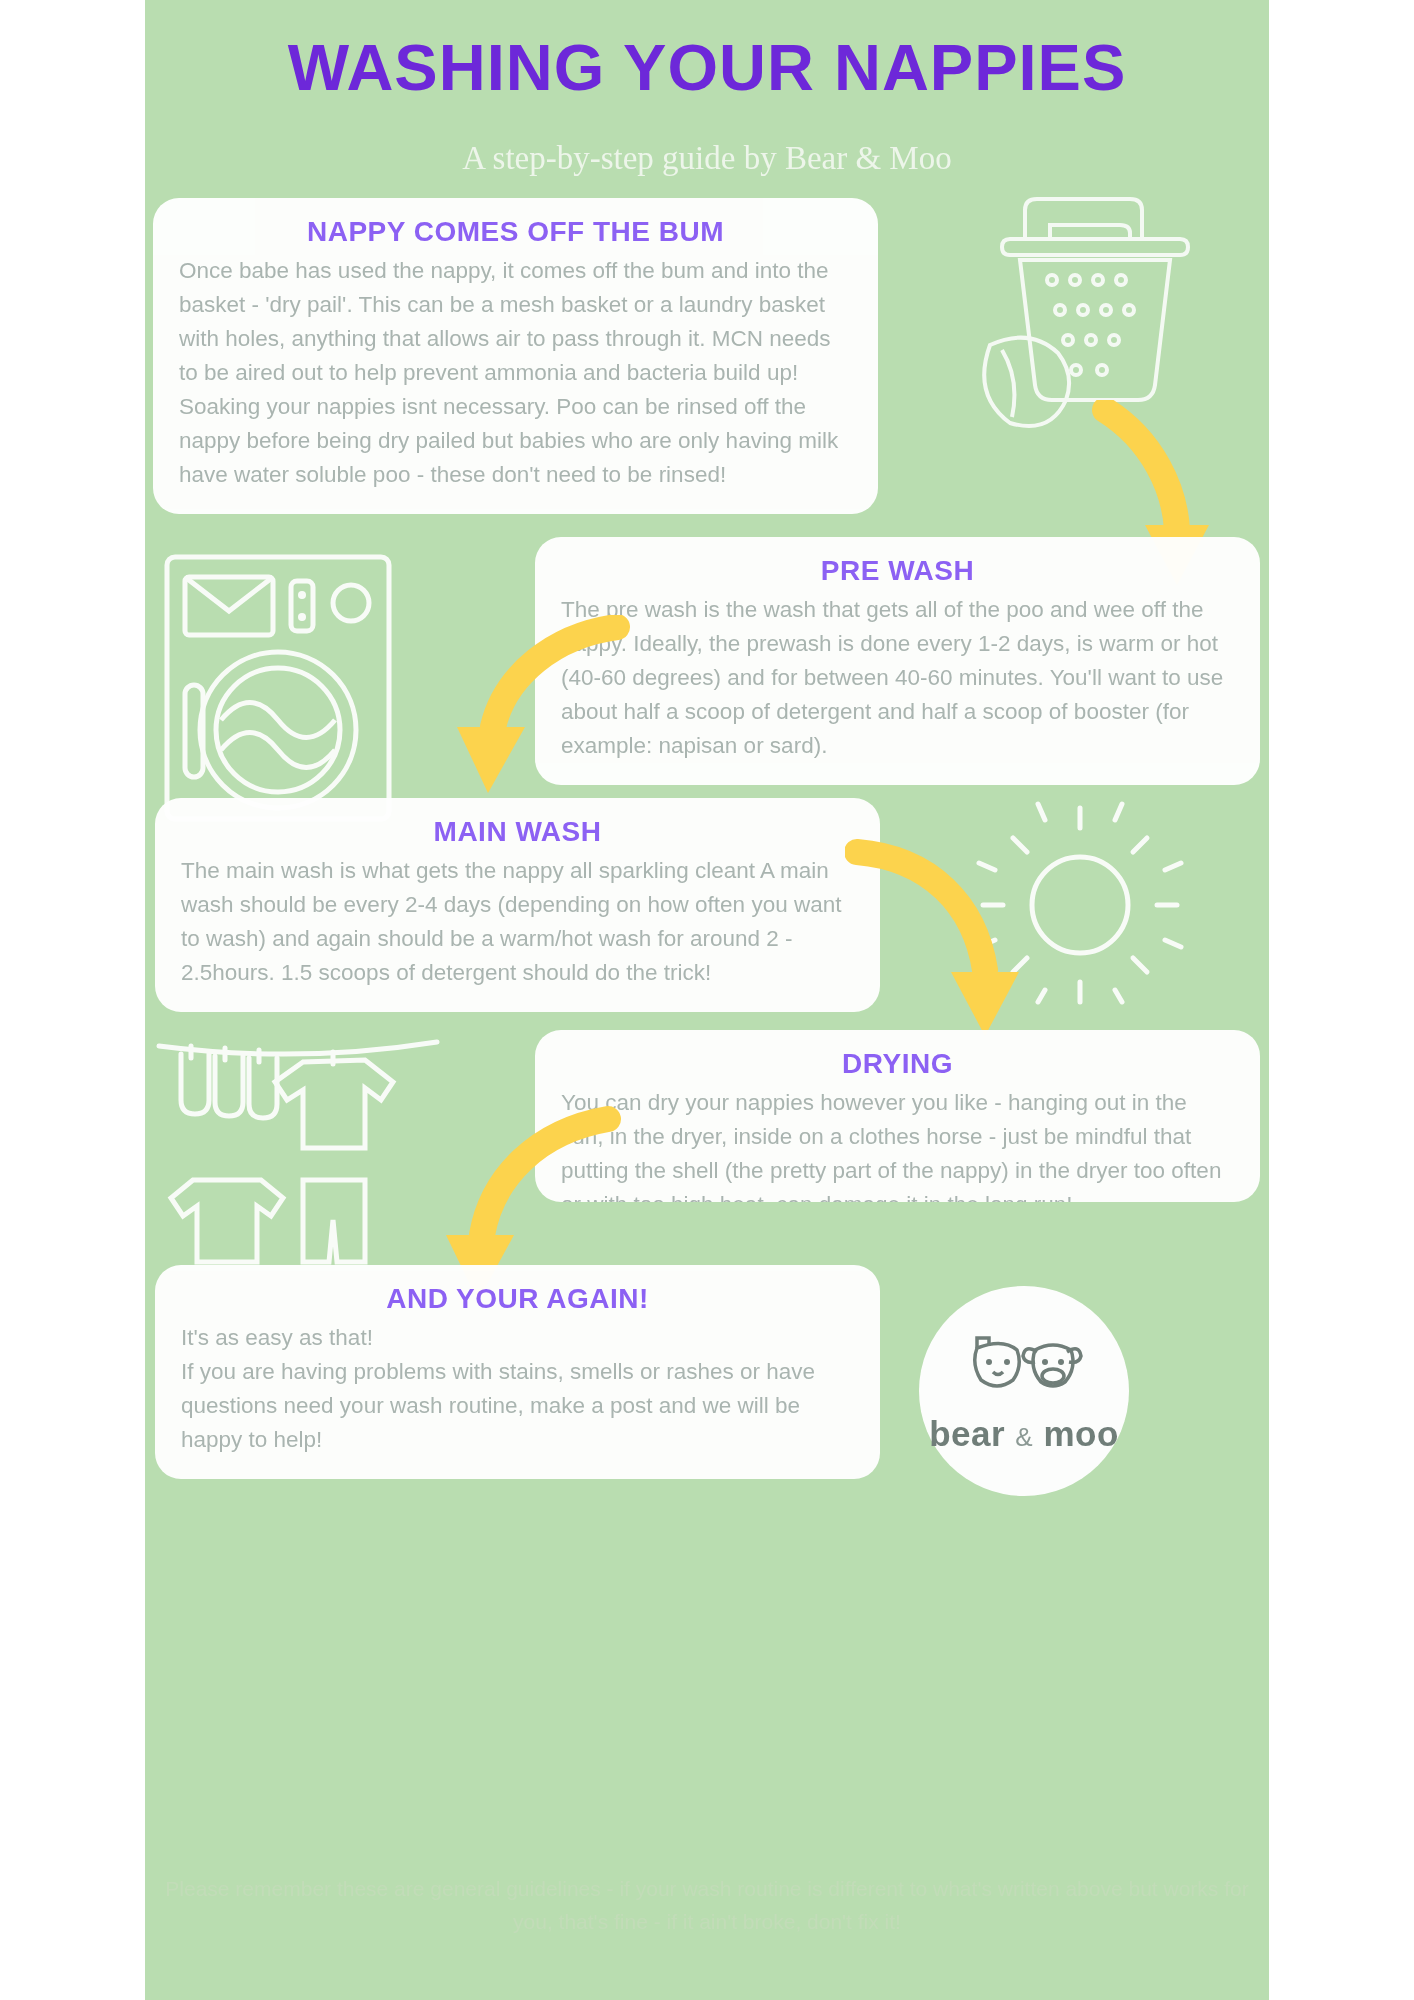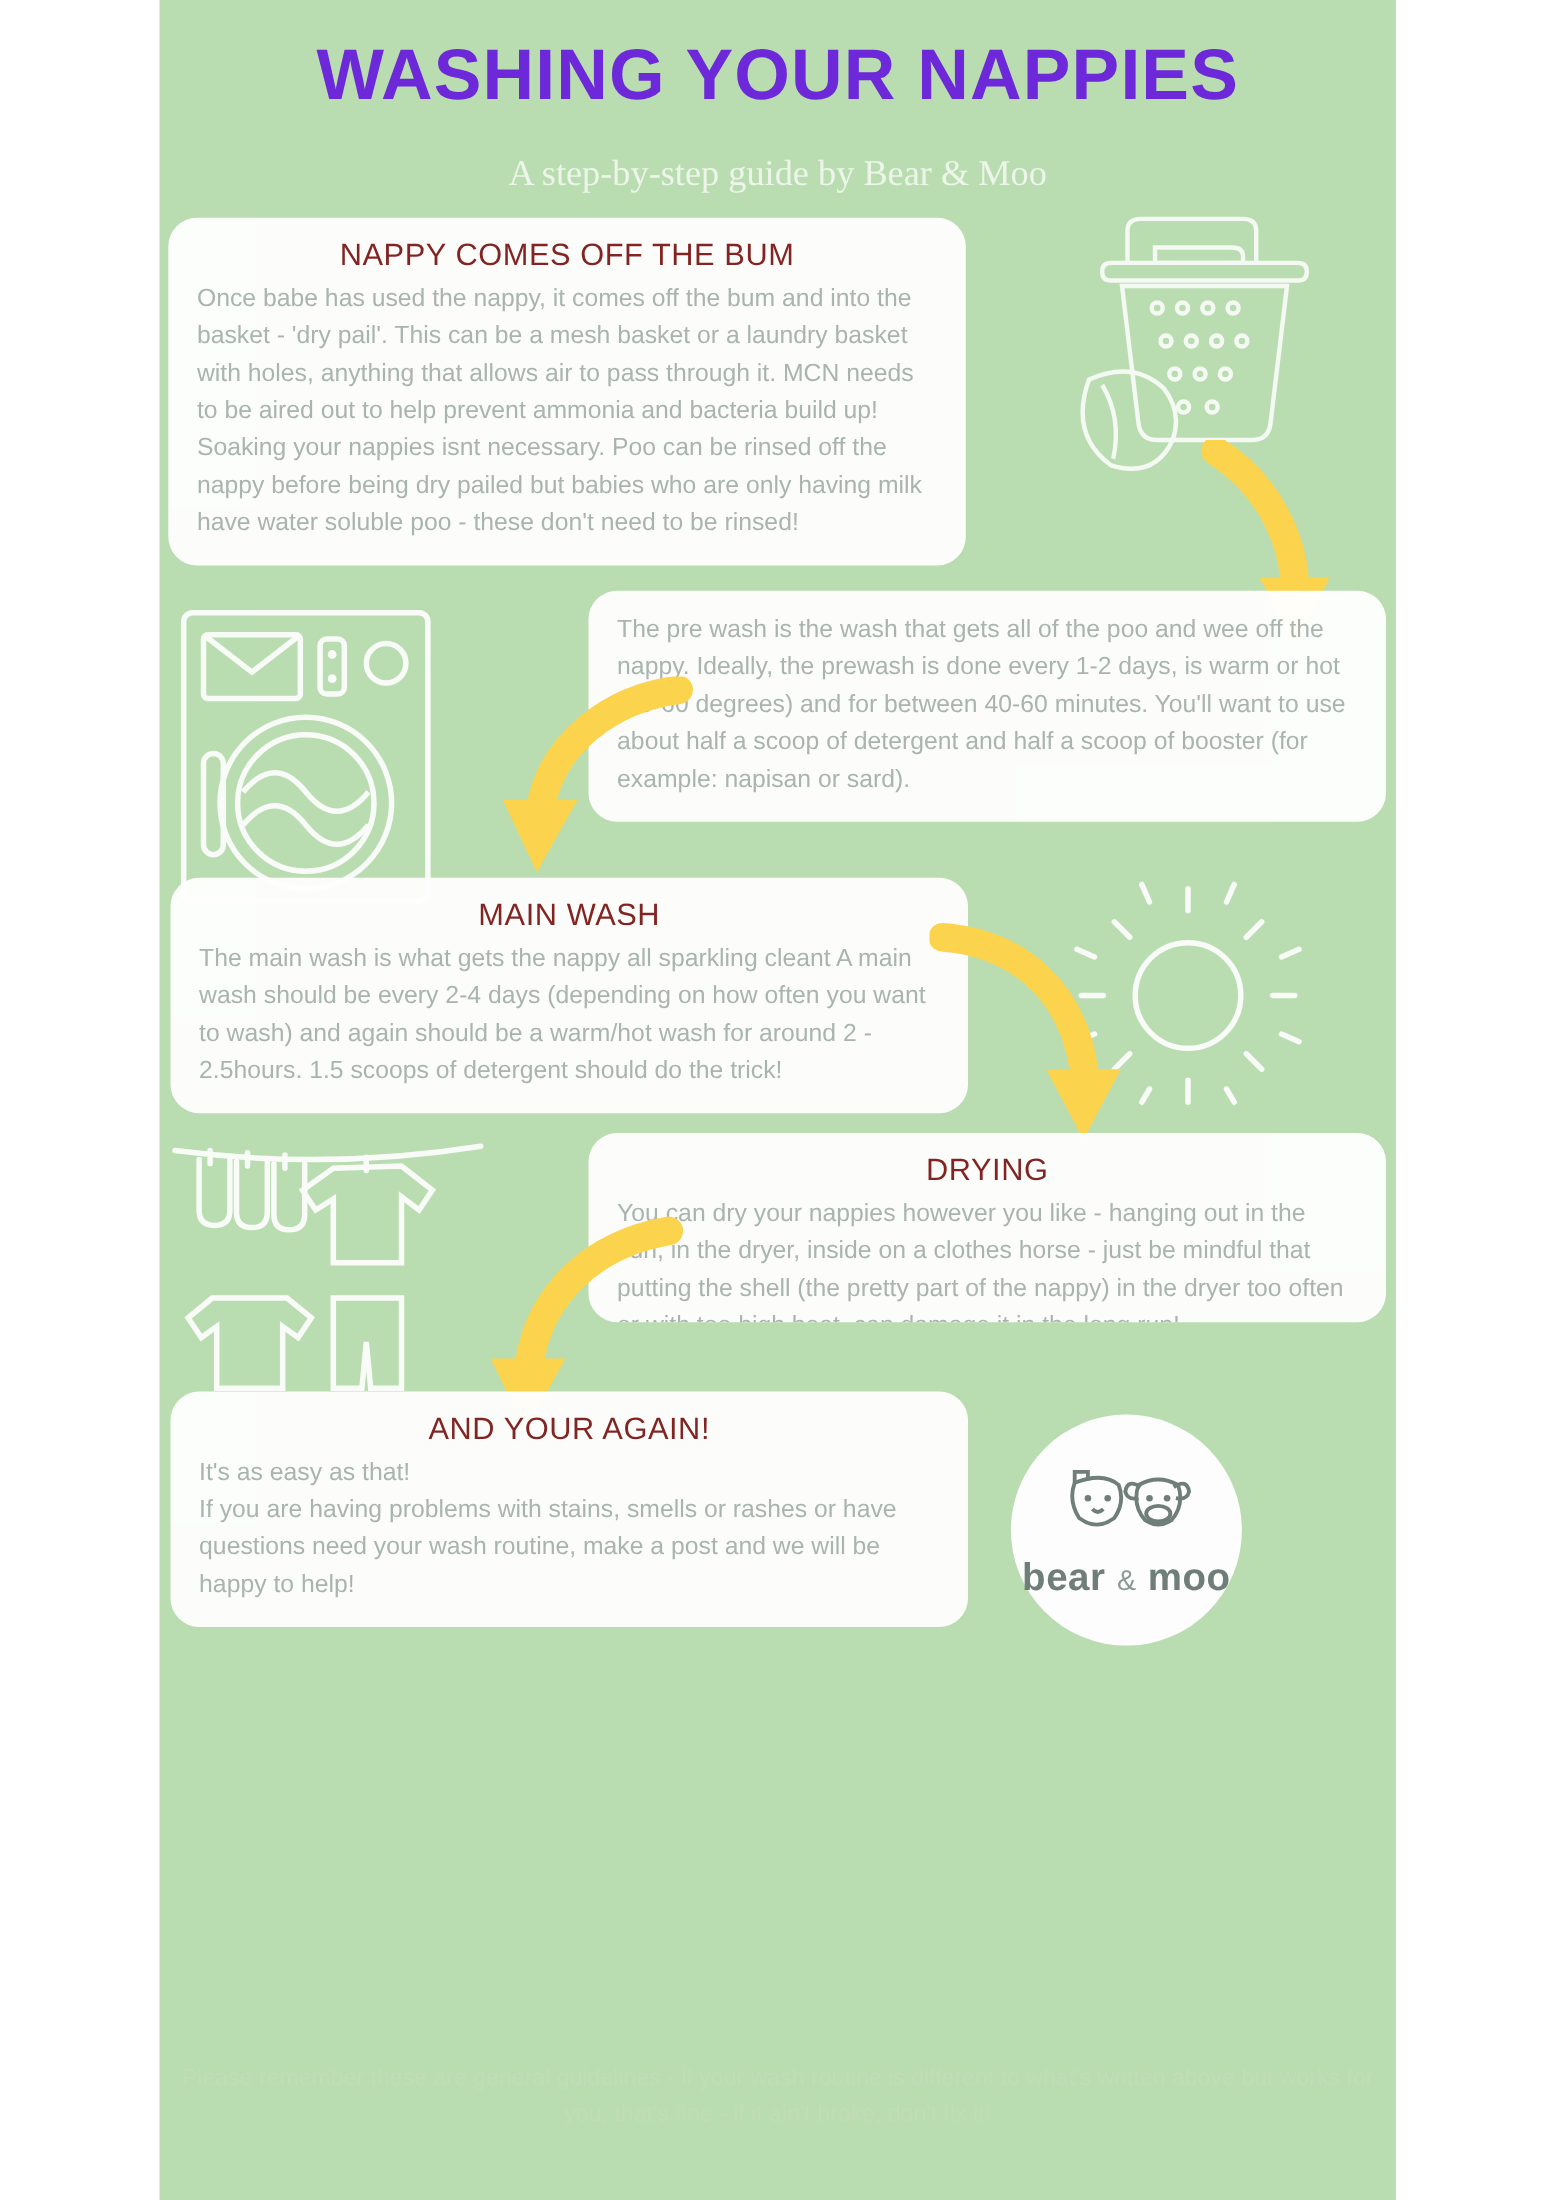--- a/index.html
+++ b/index.html
@@ -52,22 +52,22 @@
     background: #ffffff;
     border-radius: 26px;
     box-sizing: border-box;
     padding: 18px 26px 22px 26px;
     opacity: .96;
   }
   .card h2 {
     margin: 0 0 6px 0;
     text-align: center;
     font-size: 28px;
-    font-weight: normal;
-    color: #7f1d1d;
+    font-weight: bold;
+    color: #8b5cf6;
     letter-spacing: .5px;
   }
   .card p {
     margin: 0;
     text-align: left;
     font-size: 22.5px;
     line-height: 34px;
     color: #a9b3b0;
   }
   #card-1 { left: 8px;  top: 198px; width: 725px; }
@@ -167,20 +167,21 @@
     <circle cx="147" cy="72" r="4" fill="#ffffff" stroke="none"></circle>
     <circle cx="196" cy="58" r="18"></circle>
     <circle cx="123" cy="185" r="78"></circle>
     <circle cx="123" cy="185" r="62"></circle>
     <path d="M66 175 Q95 140 123 175 Q151 210 180 175"></path>
     <path d="M66 205 Q95 170 123 205 Q151 240 180 205"></path>
     <rect x="30" y="140" width="18" height="92" rx="9"></rect>
   </svg>
 
   <div class="card" id="card-2">
+    <h2>PRE WASH</h2>
     <p>The pre wash is the wash that gets all of the poo and wee off the nappy. Ideally, the prewash is done every 1-2 days, is warm or hot (40-60 degrees) and for between 40-60 minutes. You'll want to use about half a scoop of detergent and half a scoop of booster (for example: napisan or sard).</p>
   </div>
 
   <svg class="arrow" style="left:300px; top:615px;" width="200" height="200" viewBox="0 0 200 200" fill="none">
     <path d="M172 12 C 110 20, 60 60, 48 112" stroke="#fcd34d" stroke-width="26" stroke-linecap="round"></path>
     <path d="M43 178 L12 112 L80 112 Z" fill="#fcd34d"></path>
   </svg>
 
   <div class="card" id="card-3">
     <h2>MAIN WASH</h2>

